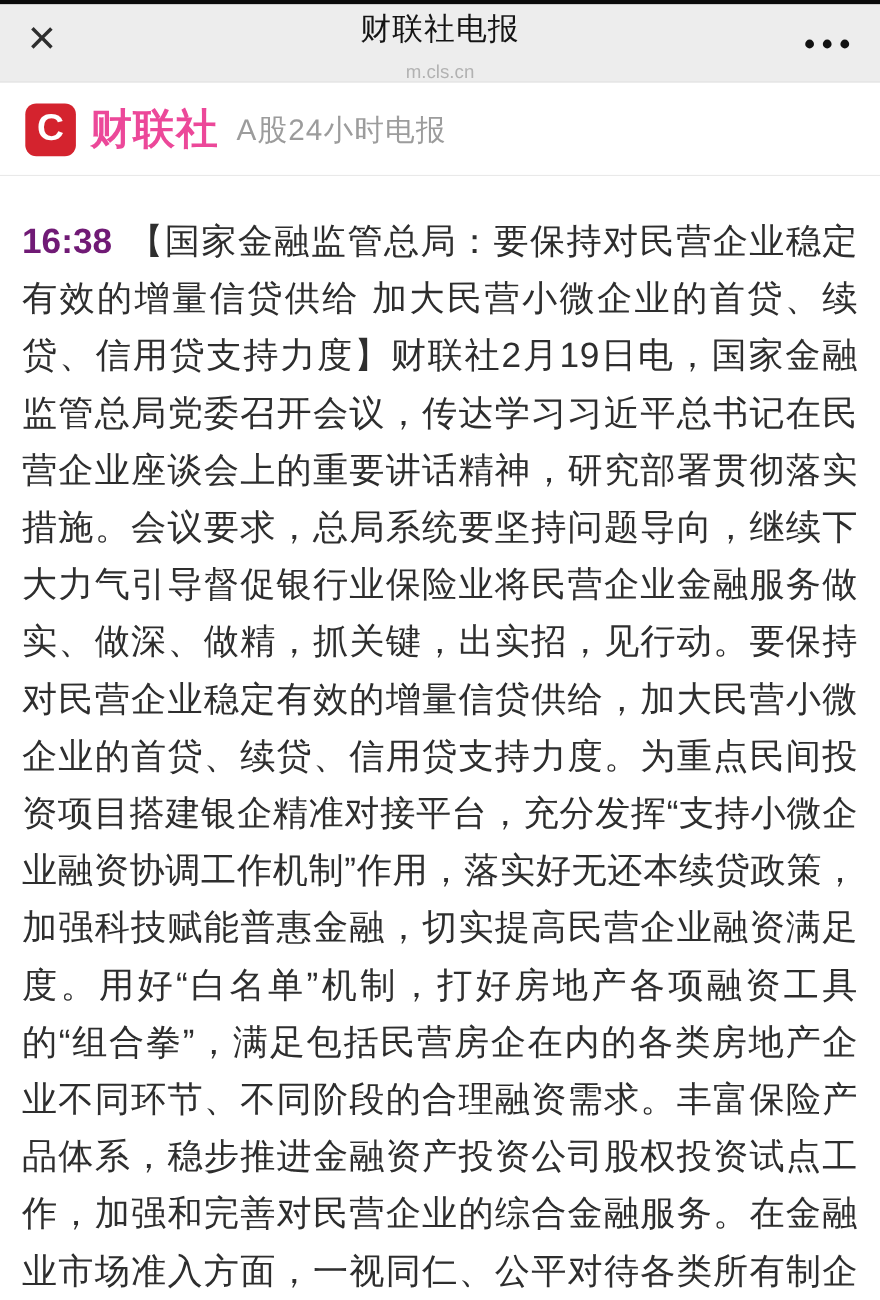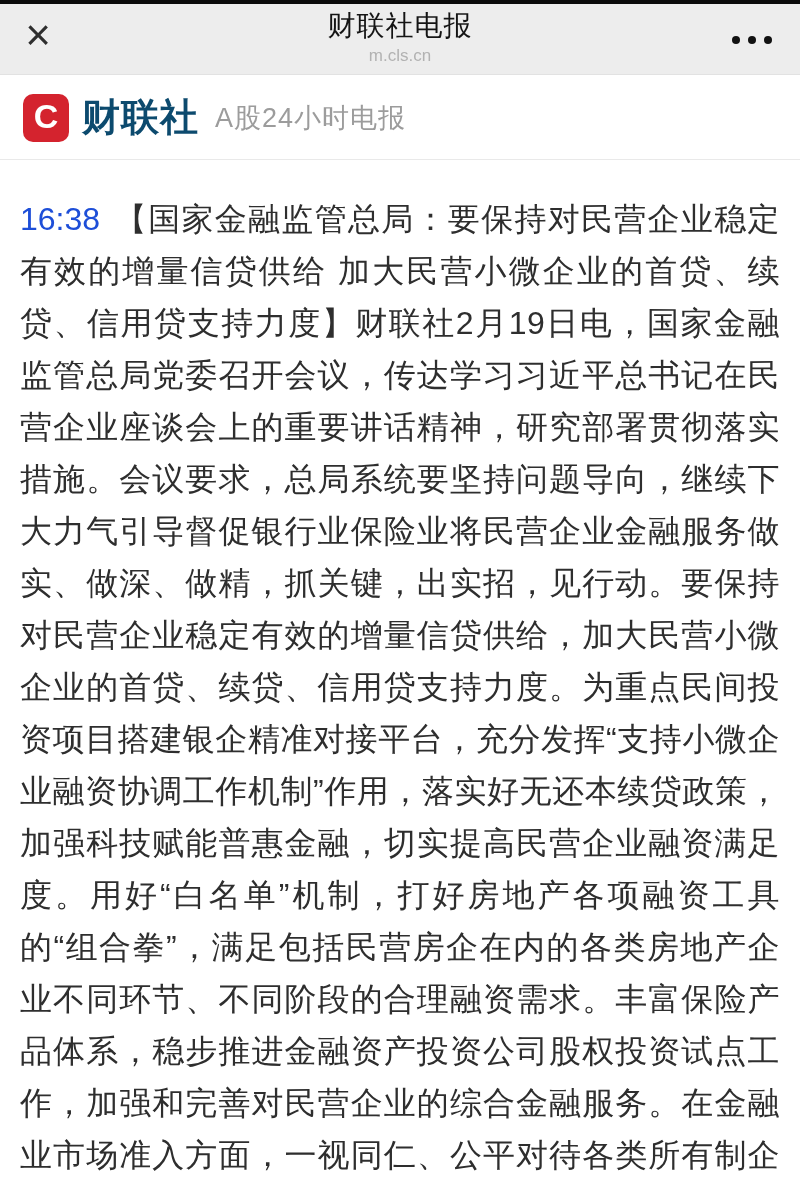--- a/index.html
+++ b/index.html
@@ -36,21 +36,21 @@
     position: absolute; left: 0; right: 0; top: 5px;
     text-align: center;
   }
   .page-title {
     font-size: 28px; color: #141414; font-weight: 400;
     line-height: 34px;
     letter-spacing: 1px;
   }
   .page-url {
     font-size: 17px; color: #b2b2b2; line-height: 24px;
-    margin-top: 1px;
+    margin-top: 11px;
   }
   .more-btn {
     position: absolute; right: 28px; top: 28px;
     display: flex; gap: 8px; align-items: center;
     cursor: pointer; background: none; border: none;
     padding: 4px 0;
   }
   .more-btn i {
     width: 8px; height: 8px; border-radius: 50%;
     background: #111111; display: block;
@@ -69,21 +69,21 @@
     border-radius: 10px;
     display: flex; align-items: center; justify-content: center;
     flex: 0 0 auto;
   }
   .brand-logo span {
     color: #ffffff; font-size: 34px; font-weight: 700;
     transform: translateY(-1px);
   }
   .brand-name {
     margin-left: 13px;
-    font-size: 38px; font-weight: 700; color: #0c4a6e;
+    font-size: 38px; font-weight: 700; color: #ec4899;
     letter-spacing: 1px;
   }
   .brand-tagline {
     margin-left: 16px;
     font-size: 27px; color: #9c9c9c;
     letter-spacing: 1px;
   }
   .brand-divider {
     margin-top: 16px;
     border-bottom: 1px solid #e9e9e9;
@@ -91,22 +91,22 @@
 
   .article {
     margin: 33px 20px 0 20px;
     font-size: 32px;
     line-height: 52px;
     color: #2e2e2e;
     text-align: justify;
     letter-spacing: 0.5px;
   }
   .article .time {
-    color: #1d4ed8;
-    font-weight: 400;
+    color: #701a75;
+    font-weight: 700;
     margin-right: 14px;
     letter-spacing: 0;
   }
 </style>
 </head>
 <body>
 
 <div class="screen">
 
   <div class="edge-strip"></div>

